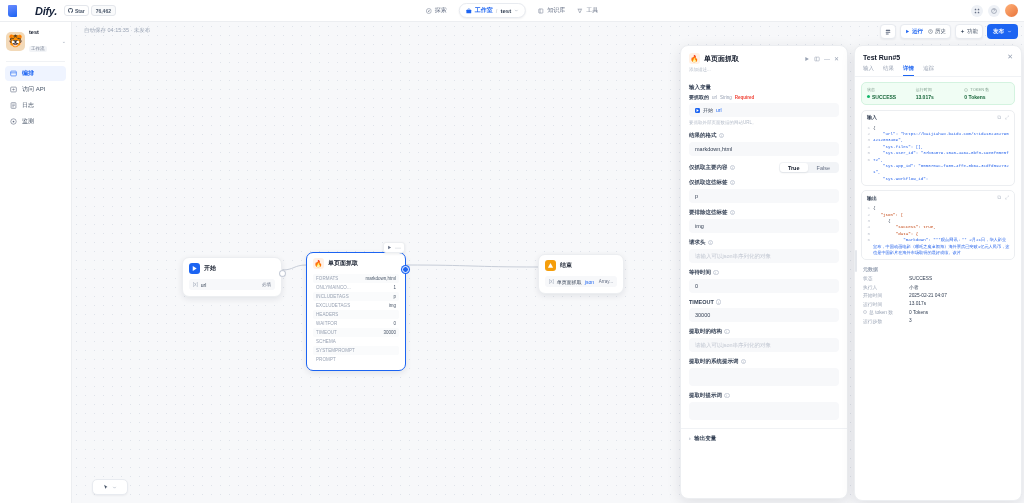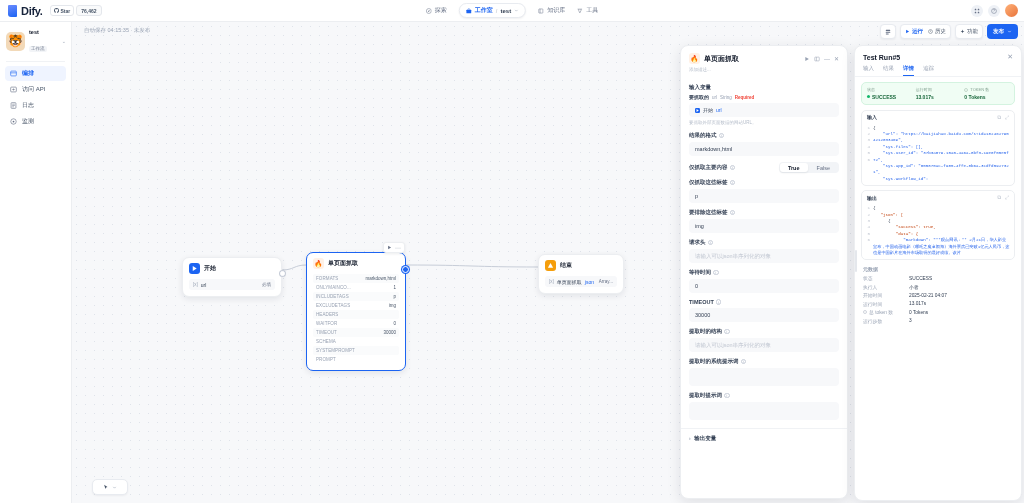--- a/index.html
+++ b/index.html
@@ -9,21 +9,21 @@
     background: #f7f8fa; overflow: hidden;
   }
   .app { position: relative; width: 1024px; height: 503px; }
 
   
   .topbar {
     position: absolute; top: 0; left: 0; width: 1024px; height: 22px;
     background: #fff; border-bottom: 1px solid #eceef1;
     display: flex; align-items: center; z-index: 40;
   }
-  .brand { display: flex; align-items: center; gap: 4px; padding-left: 8px; }
+  .brand { display: flex; align-items: center; gap: 18px; padding-left: 8px; font-style: italic; }
   .brand-mark { width: 9px; height: 12px; border-radius: 1px 1px 1px 3px;
     background: linear-gradient(160deg,#6b8bff 0%,#1c64f2 100%); }
   .brand-text { font-size: 11px; font-weight: 700; color: #16223a; letter-spacing: -0.3px; }
   .gh-star {
     margin-left: 7px; display: flex; align-items: center; gap: 2px;
     border: 1px solid #e4e7ec; border-radius: 3px; height: 11px; padding: 0 3px;
     background: #fff;
   }
   .gh-star .lbl { font-size: 5px; color: #475467; font-weight: 600; }
   .gh-count {

